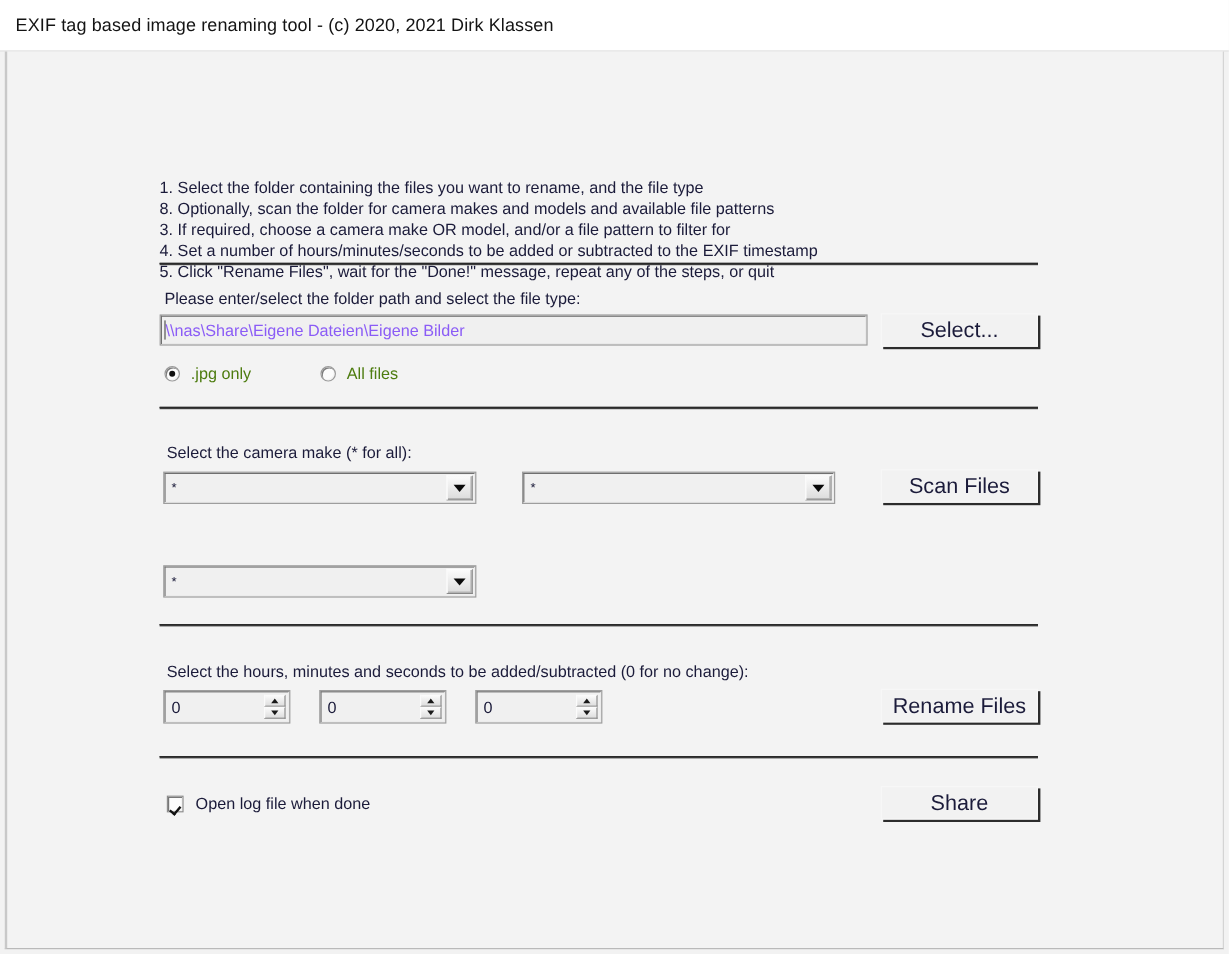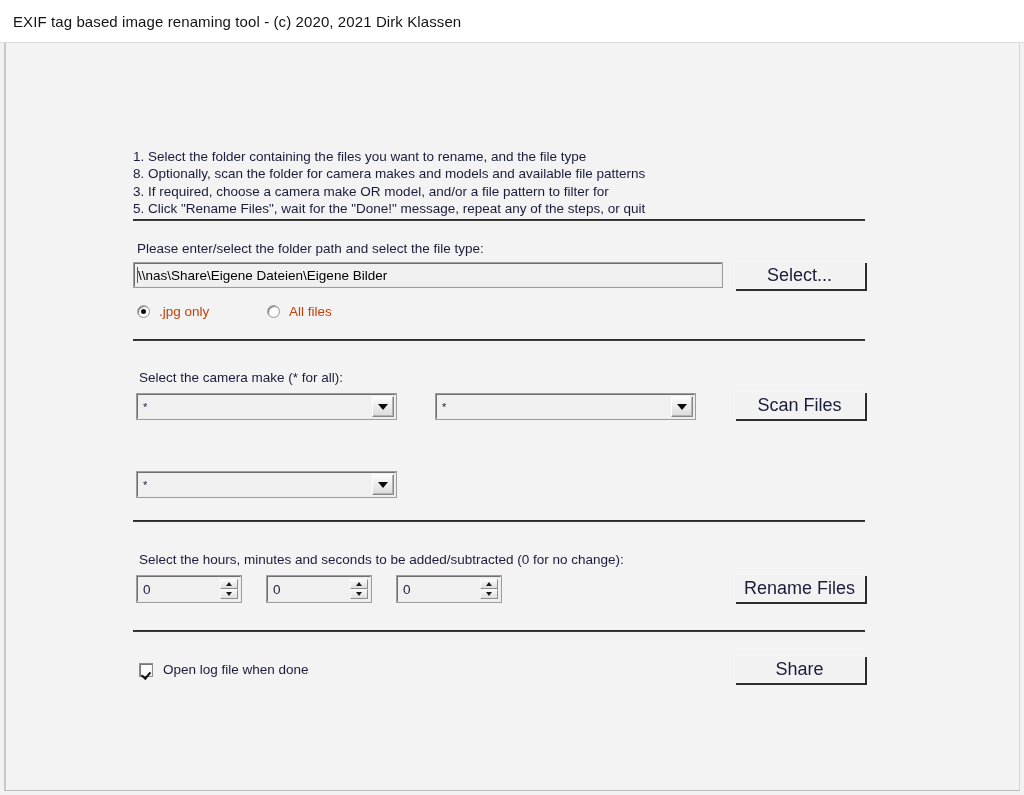--- a/index.html
+++ b/index.html
@@ -91,21 +91,21 @@
     border-top: 1px solid #707070;
     border-left: 1px solid #707070;
     border-right: 1px solid #e8e8e8;
     border-bottom: 1px solid #e8e8e8;
     outline: 1px solid #9d9d9d;
     outline-offset: 0px;
     display: flex;
     align-items: center;
     padding-left: 3px;
     font-size: 13.5px;
-    color: #000000;
+    color: #8b5cf6;
     overflow: hidden;
     white-space: nowrap;
   }
   .caret-left {
     position: absolute;
     left: 2px; top: 3px; bottom: 3px;
     width: 1px;
     background: #555;
   }
 
@@ -128,21 +128,21 @@
   .radio.checked::after {
     content: "";
     position: absolute;
     left: 3px; top: 3px;
     width: 5px; height: 5px;
     border-radius: 50%;
     background: #101010;
   }
   .radio-label {
     font-size: 13.5px;
-    color: #c2410c;
+    color: #4d7c0f;
     margin-left: 9px;
   }
 
   
   .check-wrap {
     position: absolute;
     display: flex;
     align-items: center;
     white-space: nowrap;
   }
@@ -275,20 +275,21 @@
     <div class="titlebar-text">EXIF tag based image renaming tool - (c) 2020, 2021 Dirk Klassen</div>
   </div>
 
   <div class="client">
     <div class="client-inner">
 
       <div class="instructions">
         <div class="step">1. Select the folder containing the files you want to rename, and the file type</div>
         <div class="step">8. Optionally, scan the folder for camera makes and models and available file patterns</div>
         <div class="step">3. If required, choose a camera make OR model, and/or a file pattern to filter for</div>
+        <div class="step">4. Set a number of hours/minutes/seconds to be added or subtracted to the EXIF timestamp</div>
         <div class="step">5. Click "Rename Files", wait for the "Done!" message, repeat any of the steps, or quit</div>
       </div>
 
       <div class="sep" style="left:127px; top:176px; width:732px;"></div>
 
       <div class="lbl" style="left:131px; top:197px;">Please enter/select the folder path and select the file type:</div>
 
       <div class="textbox" style="left:128px; top:220px; width:588px; height:24px;">
         <span class="caret-left"></span>
         <span>\\nas\Share\Eigene Dateien\Eigene Bilder</span>

